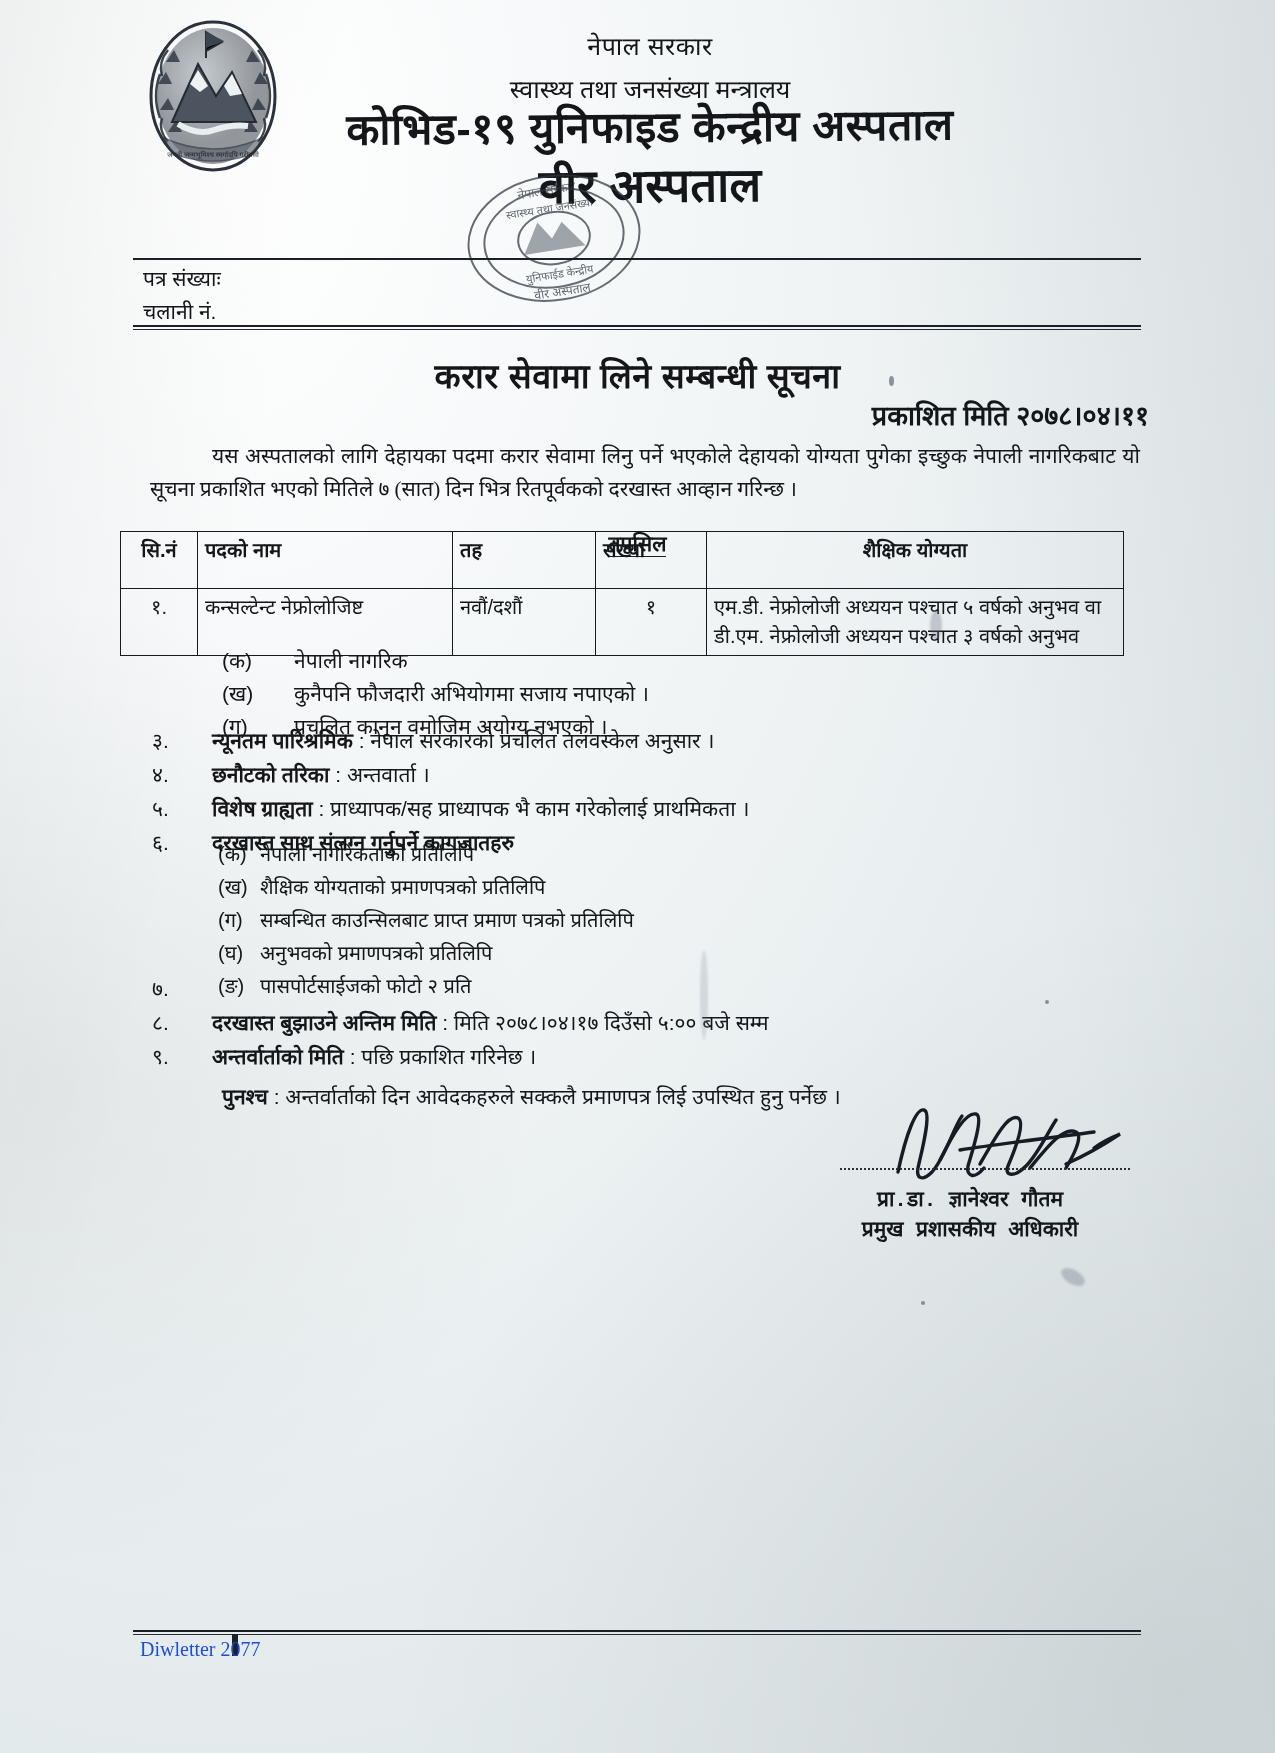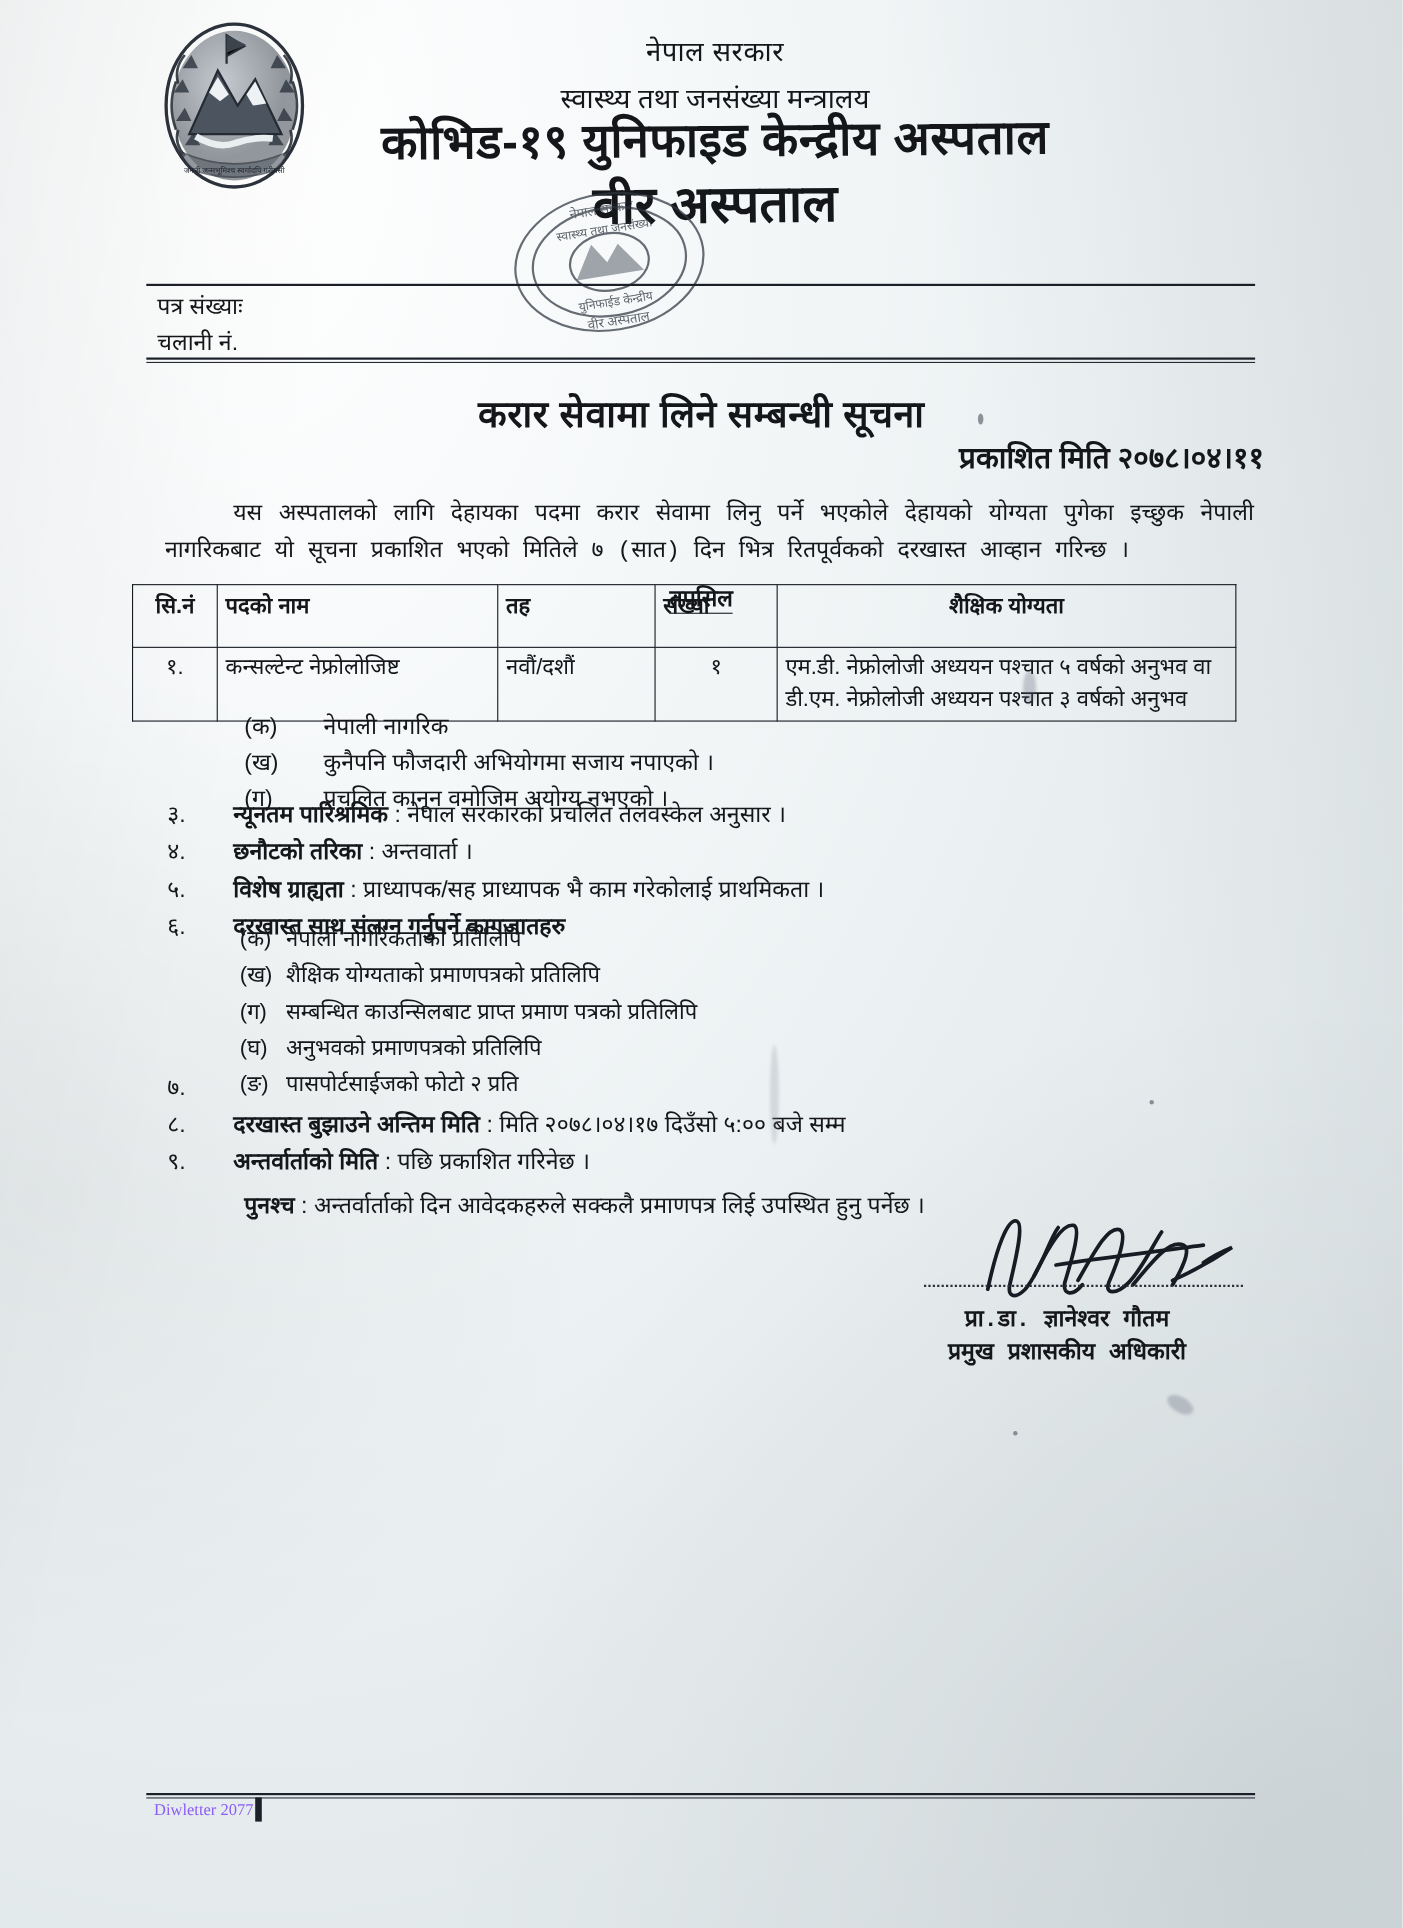--- a/index.html
+++ b/index.html
@@ -79,22 +79,22 @@
     font-size:34px;font-weight:700;letter-spacing:.5px;
   }
   .notice-date{
     position:absolute;left:0;top:396px;width:1149px;text-align:right;
     font-family:"Liberation Sans", sans-serif;
     font-size:27px;font-weight:700;
   }
 
   
   .intro{
-    position:absolute;left:150px;top:452px;width:990px;
-    font-family:Liberation Mono, monospace;
+    position:absolute;left:150px;top:440px;width:990px;
+    font-family:Liberation Serif, serif;
     font-size:21px;line-height:33px;text-align:justify;text-indent:62px;
   }
 
   .tapasil{
     position:absolute;left:0;top:513px;width:1275px;text-align:center;
     font-family:"Liberation Sans", sans-serif;font-size:21px;font-weight:700;margin-top:16px;
   }
   .tapasil span{border-bottom:1.6px solid #1a1f28;padding-bottom:1px;}
 
   
@@ -173,21 +173,21 @@
   .foot-rule{
     position:absolute;left:133px;top:1630px;width:1008px;height:0;
     border-top:2px solid #1a1f28;
   }
   .foot-rule2{
     position:absolute;left:133px;top:1634px;width:1008px;height:0;
     border-top:1px solid #2a3038;
   }
   .foot-txt{
     position:absolute;left:140px;top:1638px;
-    font-family:"Liberation Serif", serif;font-size:15px;color:#8b5cf6;
+    font-family:"Liberation Serif", serif;font-size:20px;color:#1d4ed8;
   }
   .foot-tab{
     position:absolute;left:232px;top:1634px;width:6px;height:22px;background:#1b2129;
   }
 
   
   .smudge{position:absolute;background:rgba(90,100,115,.30);border-radius:50%;filter:blur(1.3px);}
   .speck{position:absolute;background:rgba(60,68,80,.55);border-radius:50%;}
 </style>
 </head>

